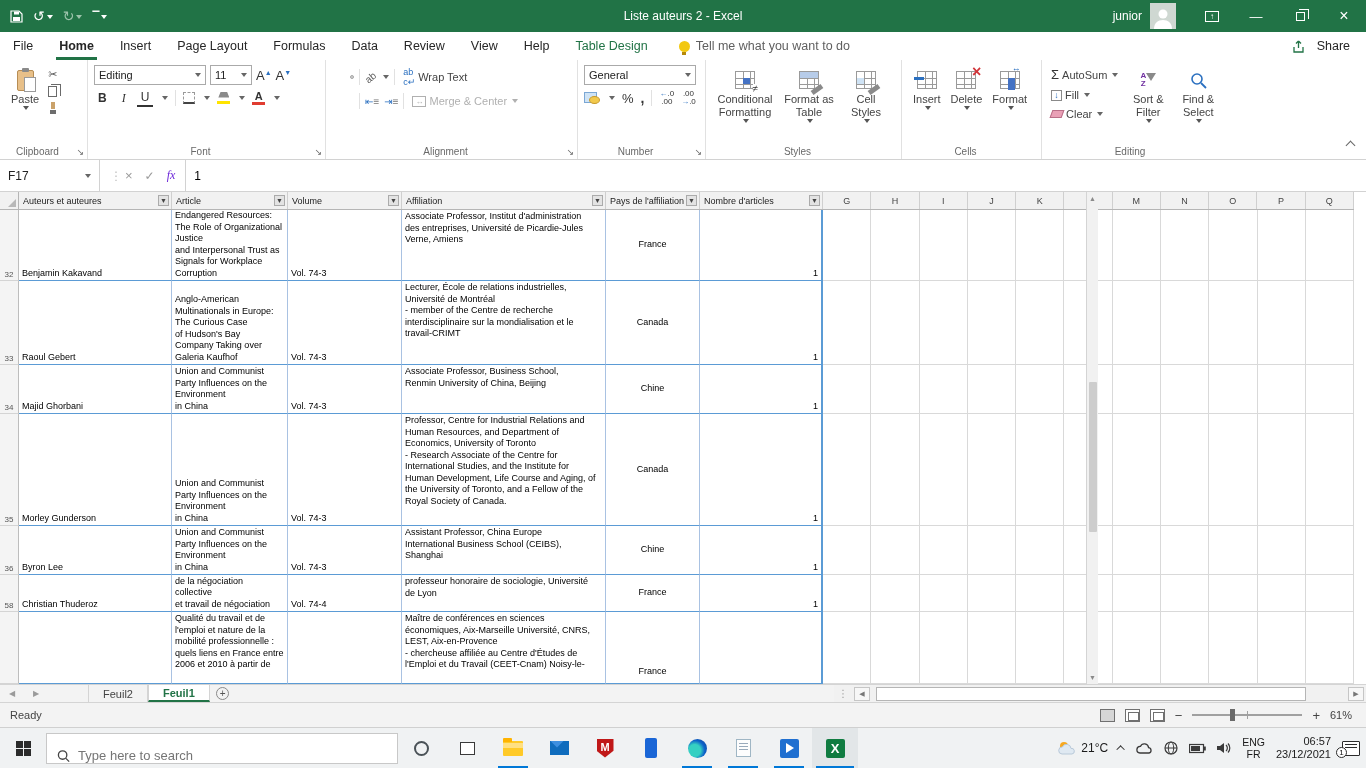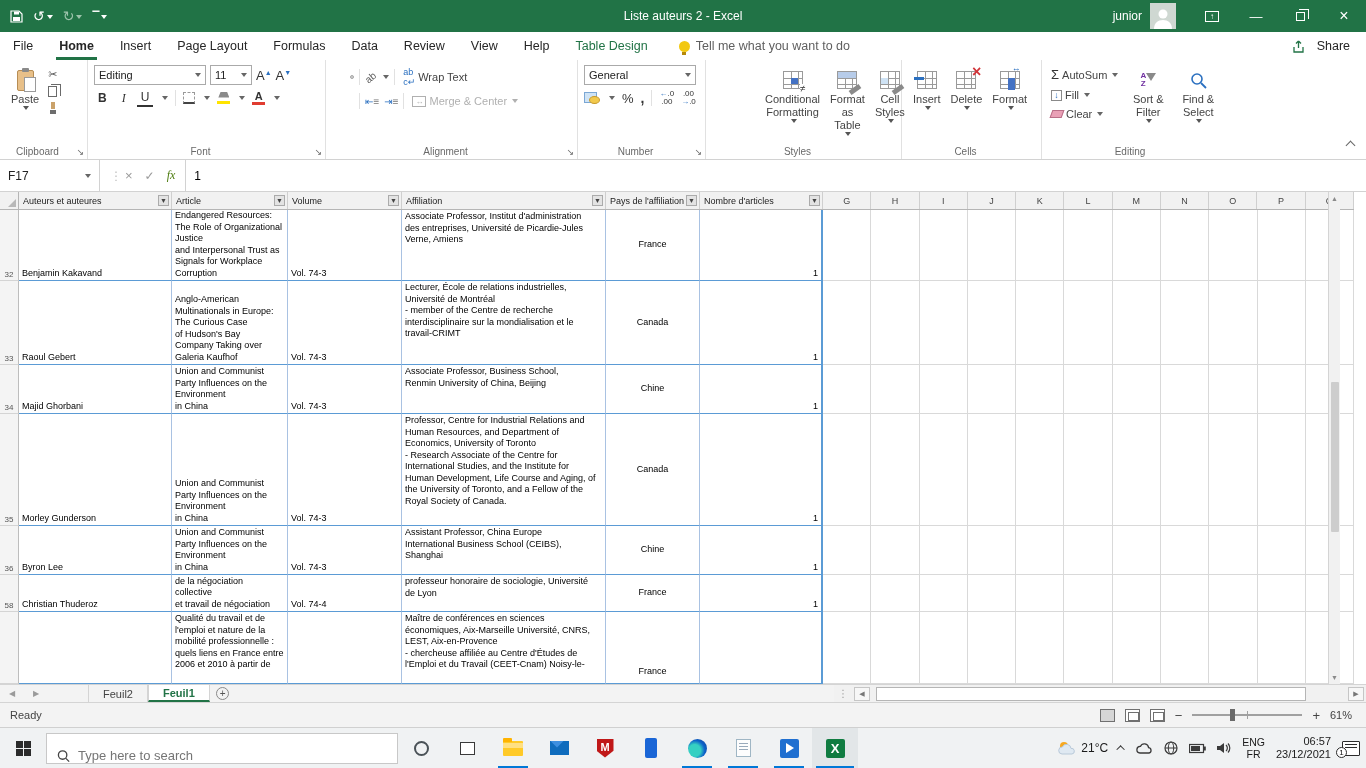--- a/index.html
+++ b/index.html
@@ -100,25 +100,25 @@
   .fillbox-ic { width:11px; height:11px; border:1px solid #8a8a8a; color:#2b70c0; font-size:9px; line-height:9px; text-align:center; }
   .eraser-ic { width:12px; height:8px; background:#e9a0b6; transform:skewX(-20deg); border:1px solid #b96e87; }
   .az-ic { font-size:8px; line-height:8px; color:#7030a0; font-weight:bold; position:relative; padding-right:10px; }
   .az-ic:after { content:""; position:absolute; right:0; top:1px; width:0; height:0; border-left:5px solid transparent; border-right:5px solid transparent; border-top:8px solid #8a8a8a; }
   .chev-up { display:inline-block; width:7px; height:7px; border-left:1.5px solid #666; border-top:1.5px solid #666; transform:rotate(45deg); }
 
   
   .fbar { position:absolute; top:160px; left:0; width:1366px; height:32px; background:#fff; border-bottom:1px solid #d2d2d2; display:flex; align-items:stretch; }
   .namebox { width:100px; border-right:1px solid #d2d2d2; display:flex; align-items:center; justify-content:space-between; padding:0 8px; font-size:12px; color:#222; }
   .fx-zone { display:flex; align-items:center; gap:12px; padding:0 10px; border-right:1px solid #d2d2d2; color:#9a9a9a; font-size:12px; }
-  .fx { font-family:"Liberation Serif",serif; font-style:italic; color:#4d7c0f; }
+  .fx { font-family:"Liberation Serif",serif; font-style:italic; color:#6d28d9; }
   .fvalue { flex:1; display:flex; align-items:center; padding-left:8px; font-size:12px; color:#000; }
 
   
-  .sheet { position:absolute; top:192px; left:0; width:1340px; height:492px; background:#fff; }
+  .sheet { position:absolute; top:192px; left:0; width:1098px; height:492px; background:#fff; }
   .hdr { display:flex; height:18px; background:#f1f1f1; border-bottom:1px solid #b5b5b5; font-size:9px; color:#222; width:1354px; }
   .hcell { border-right:1px solid #cfcfcf; display:flex; align-items:center; justify-content:space-between; padding:0 2px 0 4px; overflow:hidden; white-space:nowrap; }
   .hletter { border-right:1px solid #cfcfcf; flex:1; display:flex; align-items:center; justify-content:center; color:#444; }
   .corner { width:19px; border-right:1px solid #b5b5b5; position:relative; background:#f1f1f1; }
   .corner:after { content:""; position:absolute; right:2px; bottom:2px; width:0; height:0; border-left:8px solid transparent; border-bottom:8px solid #b8b8b8; }
   .filterbtn { width:11px; height:11px; background:#e3e3e3; border:1px solid #ababab; font-size:7px; line-height:9px; text-align:center; color:#444; flex:none; }
   .rows { width:1354px; height:474px; overflow:hidden; }
   .row { display:flex; }
   .gut { width:19px; background:#f4f4f4; border-right:1px solid #bdbdbd; border-bottom:1px solid #d4d4d4; font-size:8px; color:#555; display:flex; align-items:flex-end; justify-content:center; padding-bottom:1px; }
   .cell { border-right:1px solid #a9c2e2; border-bottom:1px solid #5b9bd5; padding:1px 3px; font-size:9px; line-height:11.5px; color:#000; overflow:hidden; display:flex; flex-direction:column; }
@@ -352,21 +352,21 @@
       <span style="font-size:14px; color:#333; font-weight:bold;">,</span>
       <span style="width:1px; height:16px; background:#e1e1e1;"></span>
       <span class="dec"><span class="arr">←</span>.0<br>.00</span>
       <span class="dec">.00<br><span class="arr">→</span>.0</span>
     </div>
     <div class="glabel">Number</div>
     <div class="launcher">↘</div>
   </div>
 
   <div class="rgroup" style="width:196px;">
-    <div style="display:flex;margin-left:48px;">
+    <div style="display:flex;">
       <div class="bigbtn" style="width:66px;">
         <div class="bicon">
             <span class="grid-ic cf cfb"></span>
           </div>
         <span>Conditional Formatting</span>
           <span class="car" style="color:#555;"></span>
       </div>
       <div class="bigbtn" style="width:62px;">
         <div class="bicon">
             <span class="grid-ic fat brush"></span>

